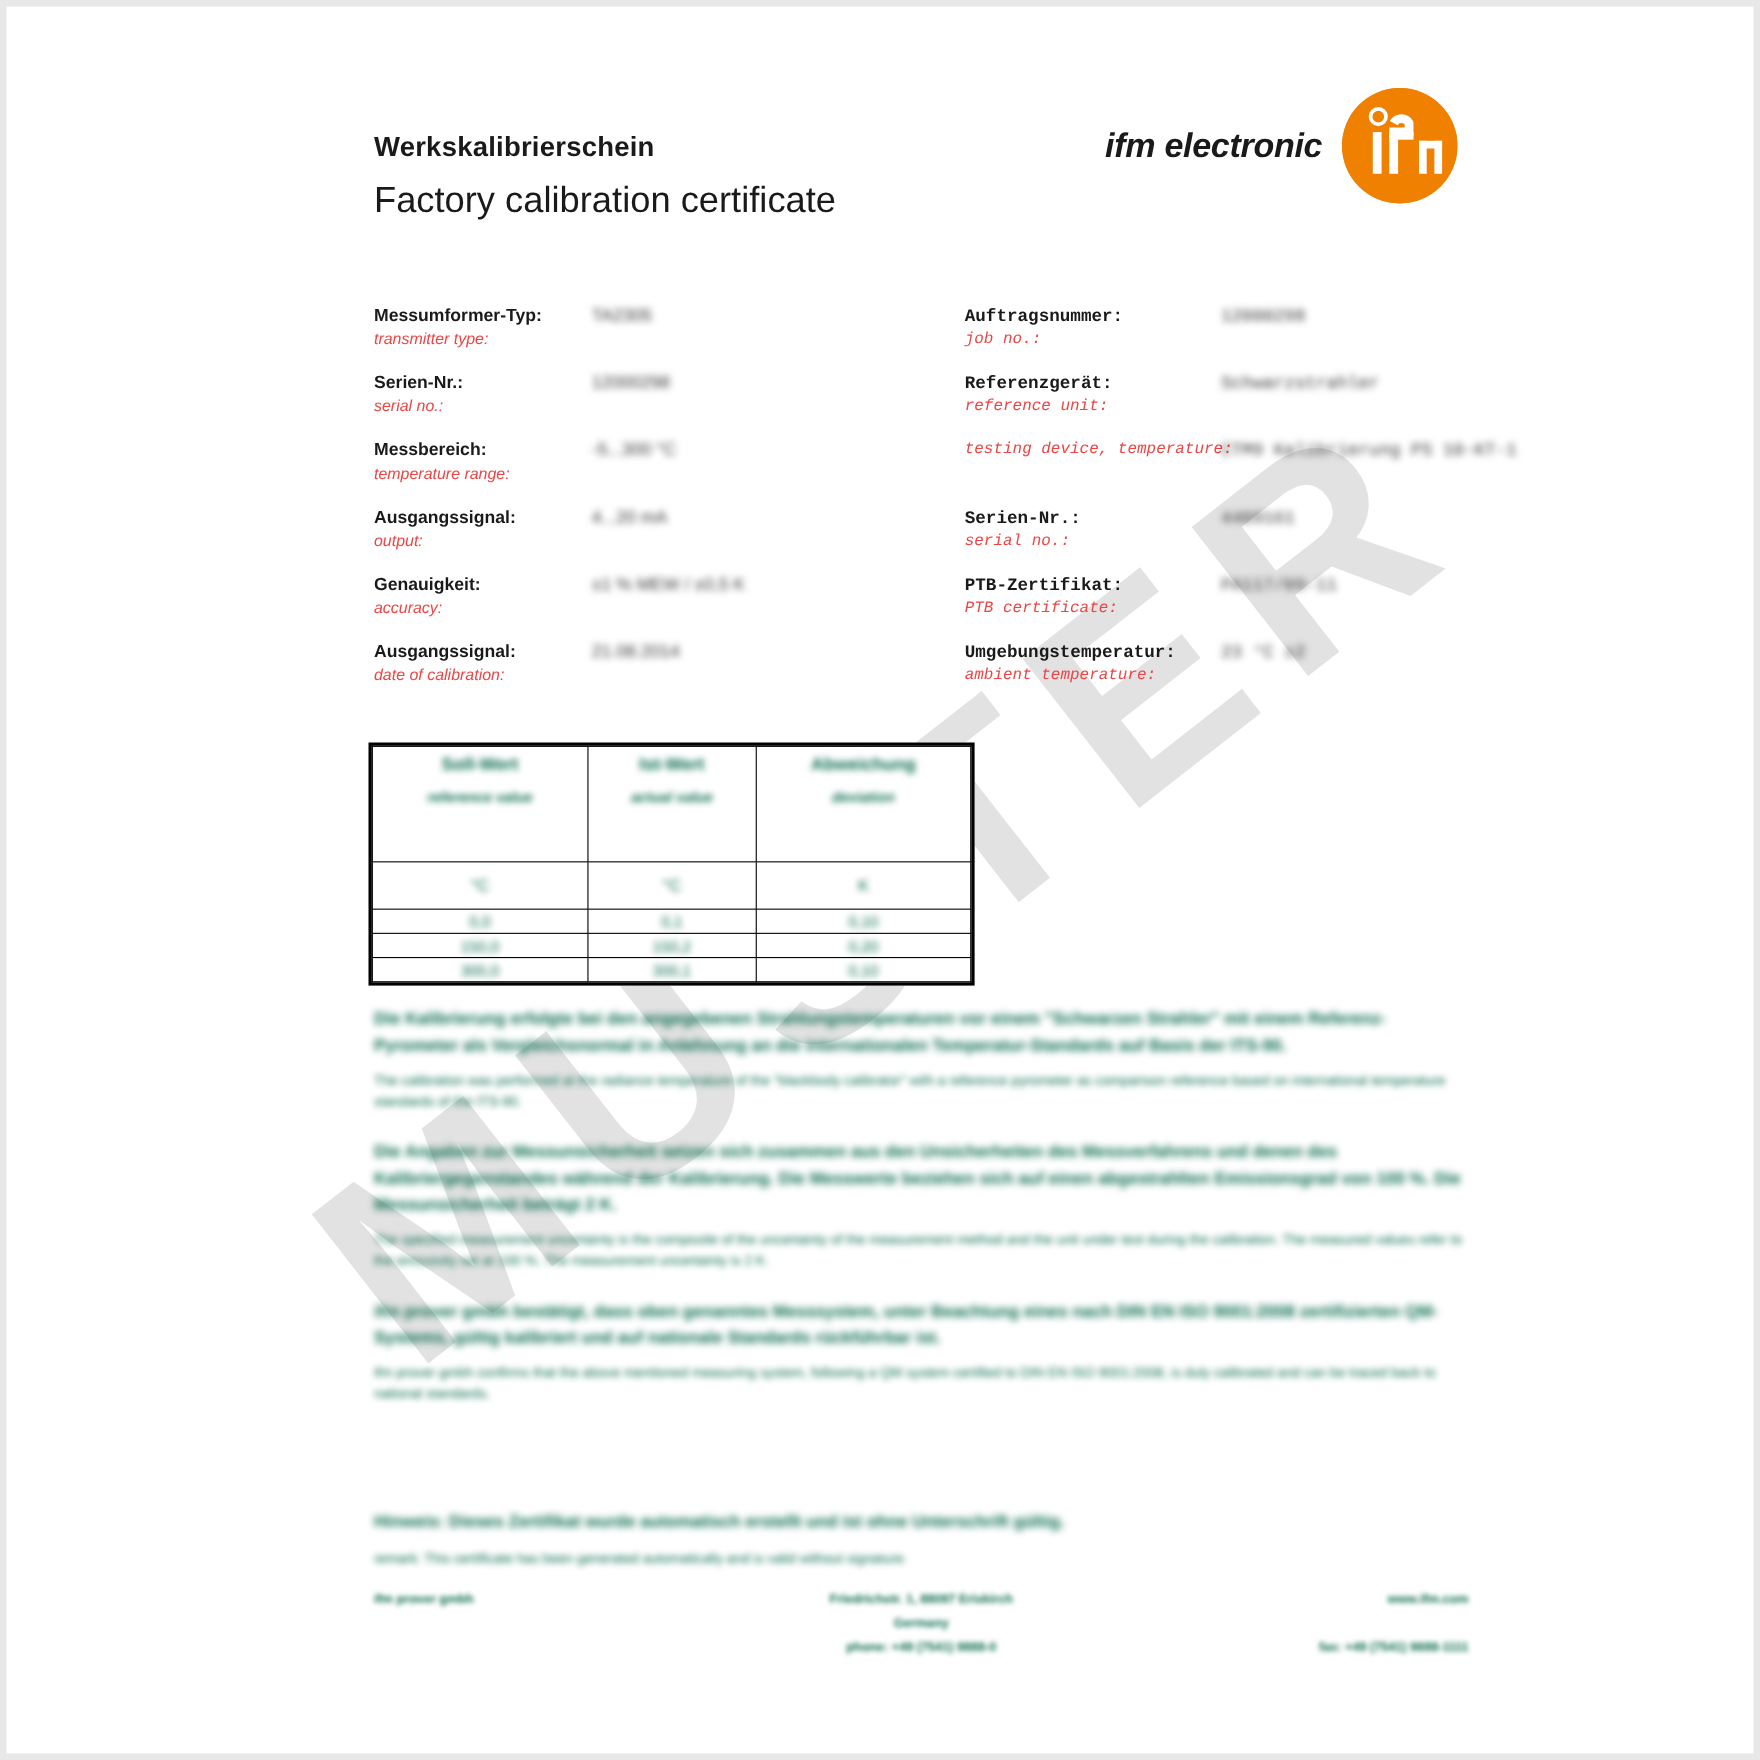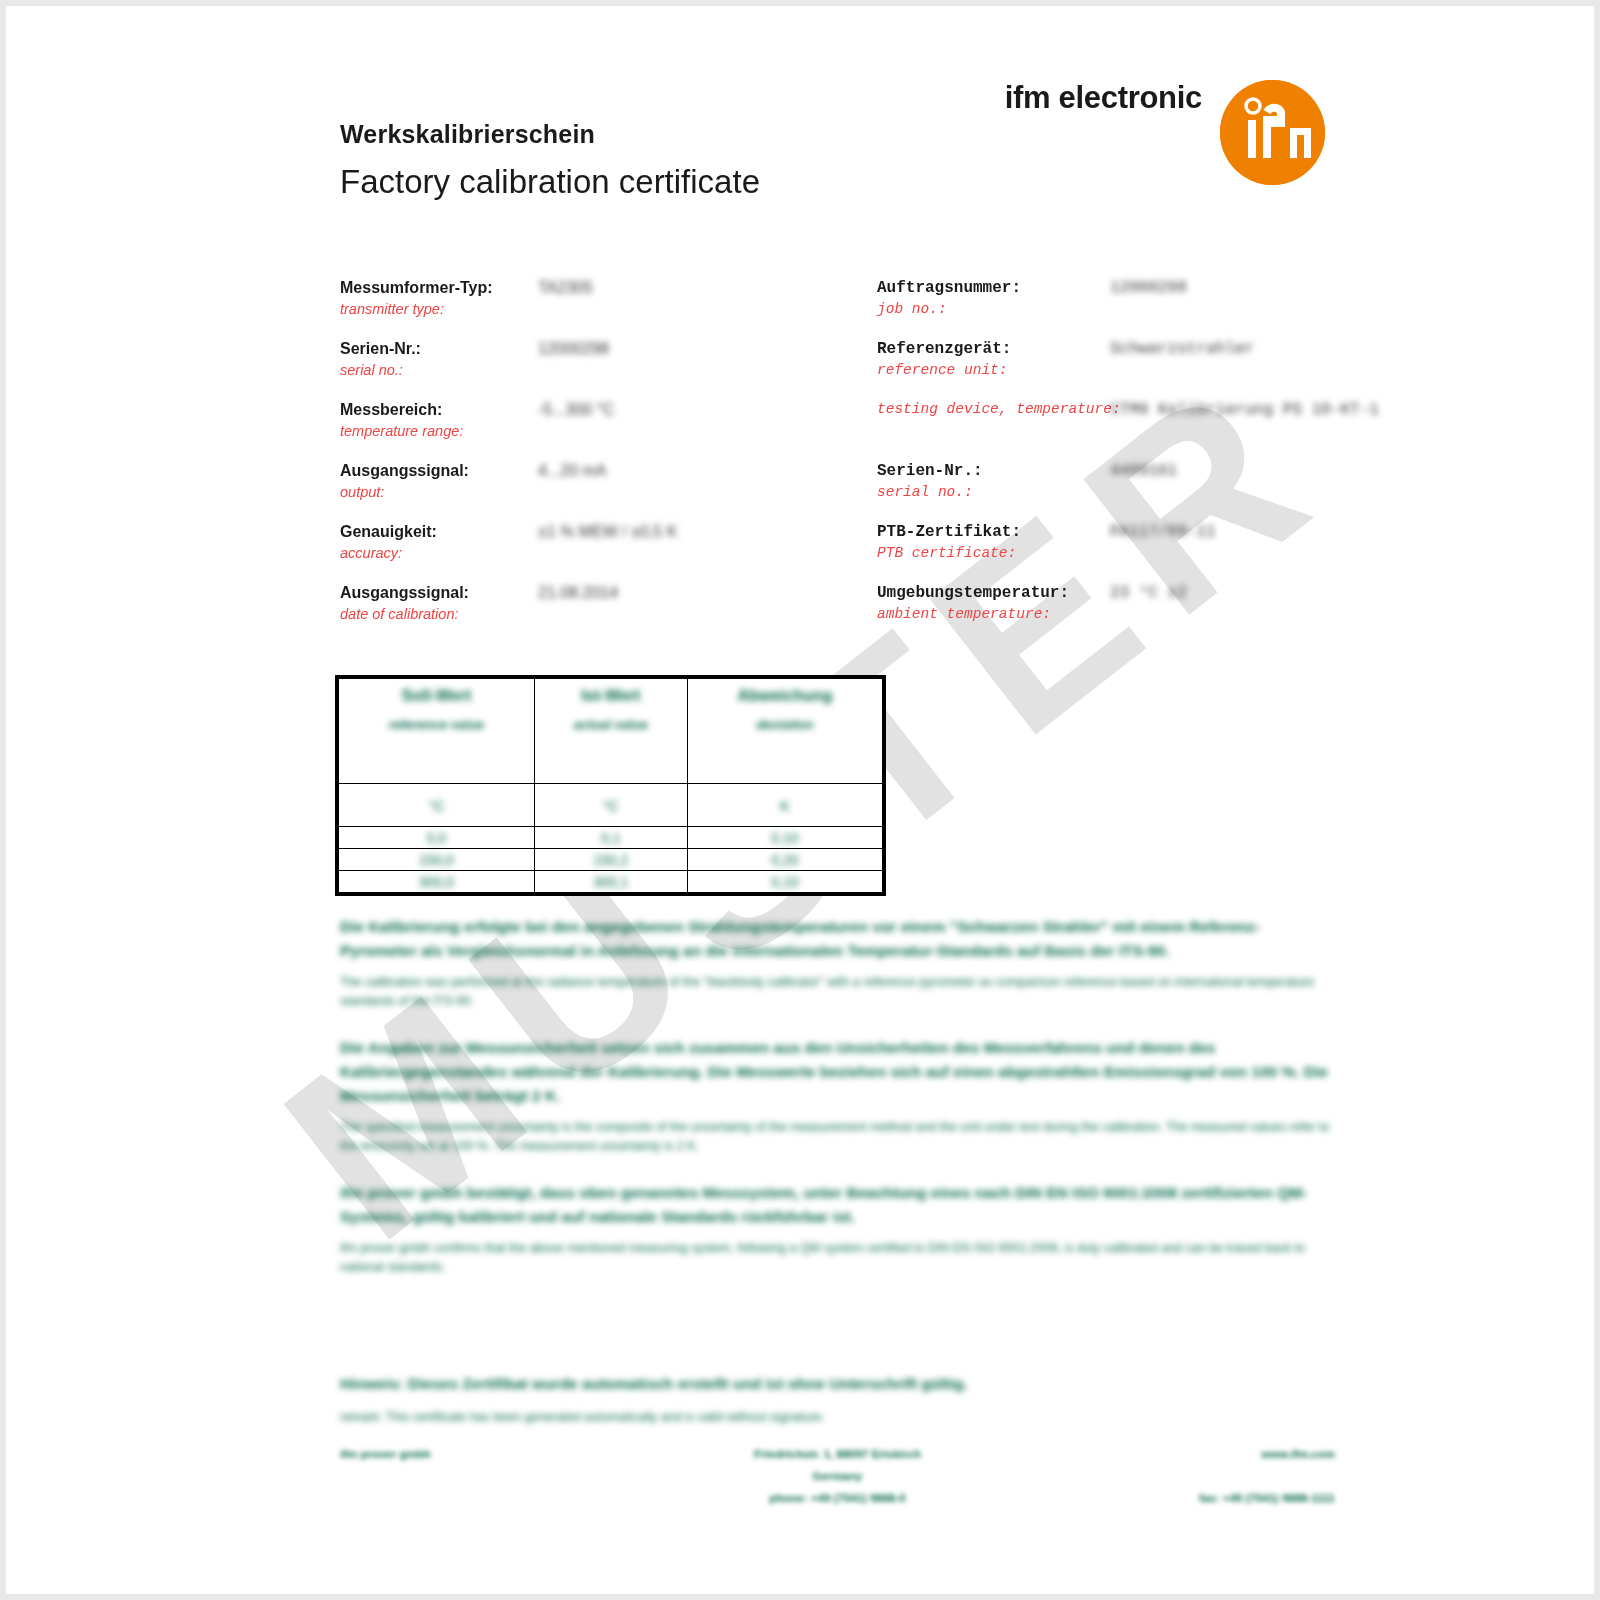--- a/index.html
+++ b/index.html
@@ -62,23 +62,24 @@
     font-size: 33px;
     font-weight: normal;
     color: #1a1a1a;
     margin: 0;
   }
   .logo-block {
     position: absolute;
     right: 275px;
     top: 80px;
     display: flex;
-    align-items: flex-start;
+    align-items: center;
     gap: 18px;
     z-index: 10;
+    font-style: italic;
   }
   .logo-text {
     font-size: 31px;
     font-weight: bold;
     color: #1a1a1a;
     letter-spacing: -0.3px;
   }
   .logo-mark {
     width: 105px;
     height: 105px;

